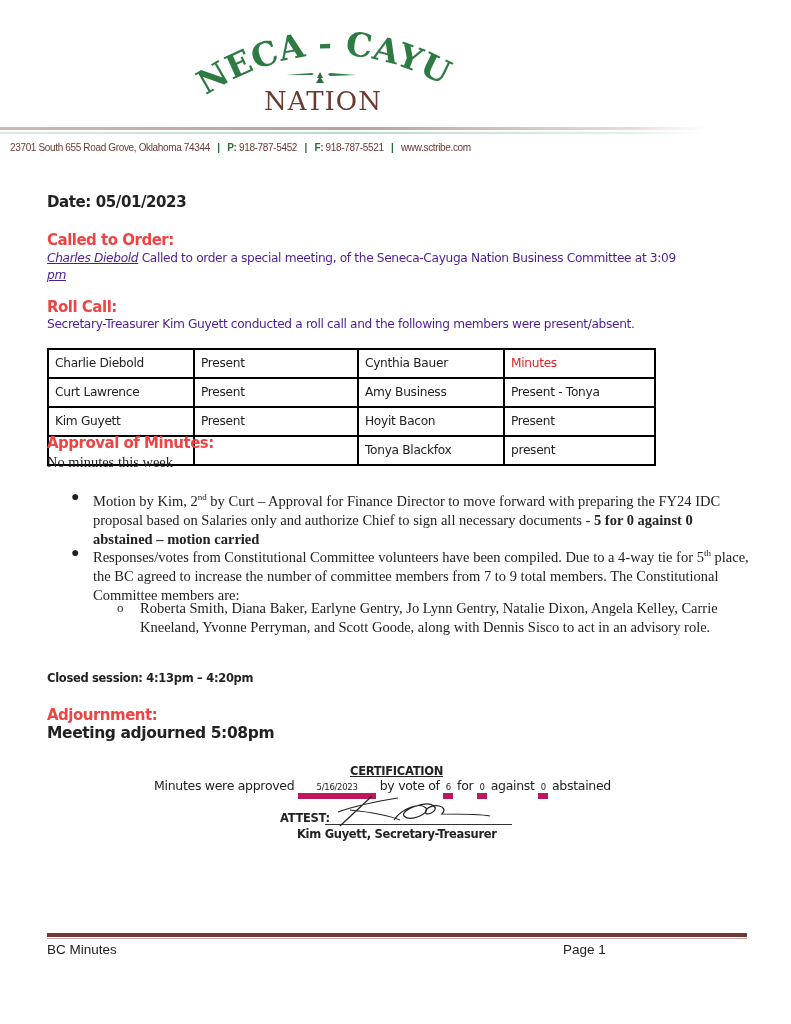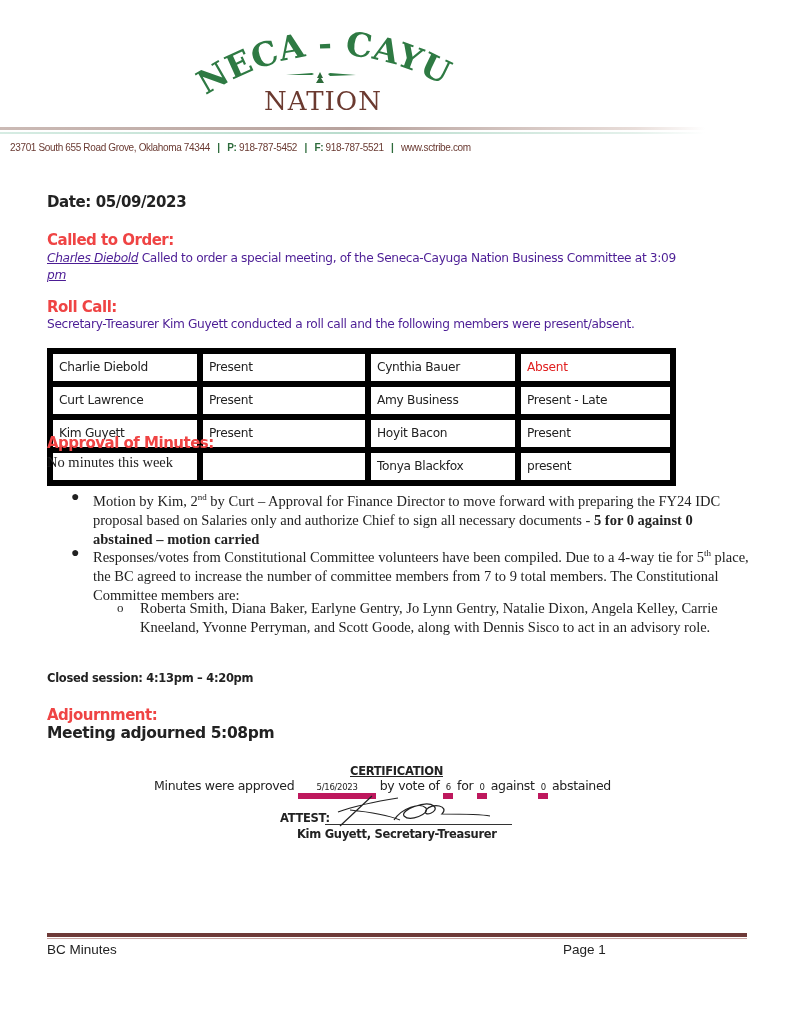--- a/index.html
+++ b/index.html
@@ -12,21 +12,21 @@
   .hl1 { left:0; top:127px; width:705px; height:3px; background:linear-gradient(90deg,#cbbab5 0%,#b7a29d 50%,#e8ddd9 90%,#fff 100%); }
   .hl2 { left:0; top:132px; width:705px; height:2px; background:linear-gradient(90deg,#d6ece3 0%,#b9dccd 50%,#e4f1eb 90%,#fff 100%); }
   .addr { left:10px; top:142px; font-family:"Liberation Sans", sans-serif; font-size:10px; color:#6a3a32; letter-spacing:-0.35px; white-space:nowrap; }
   .addr .lbl { color:#2d6b3b; font-weight:bold; }
   .addr .sep { color:#2d6b3b; font-weight:bold; margin:0 5px; }
   .h-date { left:47px; top:193px; font-size:15px; font-weight:bold; letter-spacing:-0.4px; }
   .h-sec { font-size:15px; font-weight:bold; letter-spacing:-0.5px; color:#ef4444; }
   .txt { font-size:12.2px; letter-spacing:-0.35px; color:#4c1d95; line-height:17px; }
   .u-i { font-style:italic; text-decoration:underline; }
   table.roll { left:47px; top:348px; border-collapse:collapse; font-size:12.2px; letter-spacing:-0.3px; }
-  table.roll td { border:6px solid #000000; padding:6px 6px; height:15px; line-height:15px; }
+  table.roll td { border:2px solid #000000; padding:6px 6px; height:15px; line-height:15px; }
   .c1 { width:132px; } .c2 { width:150px; } .c3 { width:132px; } .c4 { width:137px; }
   .absent { color:#e02020; }
   .bul { font-family:"Liberation Serif", serif; font-size:14.5px; line-height:19px; color:#222; }
   .bul .dot { position:absolute; left:-22px; top:-1px; font-size:14px; }
   .small-bold { font-size:11.5px; font-weight:bold; letter-spacing:-0.3px; }
   .cert { font-size:12.5px; letter-spacing:-0.3px; }
   .blank { display:inline-block; border-bottom:6px solid #be185d; text-align:center; font-size:8.5px; vertical-align:baseline; line-height:11px; }
   .footer-rule1 { left:47px; top:933px; width:700px; height:4px; background:#6e3a38; }
   .footer-rule2 { left:47px; top:938px; width:700px; height:1px; background:#c9a5a3; }
   .footer-txt { top:942px; font-family:Liberation Sans, sans-serif; font-size:13.5px; color:#222; }
@@ -58,44 +58,44 @@
   <span class="sep">|</span>
   <span class="lbl">P:</span>
   <span>918-787-5452</span>
   <span class="sep">|</span>
   <span class="lbl">F:</span>
   <span>918-787-5521</span>
   <span class="sep">|</span>
   <span>www.sctribe.com</span>
 </div>
 
-<div class="abs h-date">Date: 05/09/2023</div>
+<div class="abs h-date">Date: 05/01/2023</div>
 
 <div class="abs h-sec" style="left:47px;top:231px;">Called to Order:</div>
 <div class="abs txt" style="left:47px;top:250px;width:700px;">
   <span class="u-i">Charles Diebold</span><span> Called to order a special meeting, of the Seneca-Cayuga Nation Business Committee at 3:09</span><br>
   <span class="u-i">pm</span>
 </div>
 
 <div class="abs h-sec" style="left:47px;top:298px;">Roll Call:</div>
 <div class="abs txt" style="left:47px;top:316px;">Secretary-Treasurer Kim Guyett conducted a roll call and the following members were present/absent.</div>
 
 <table class="abs roll">
   <tbody>
       <tr>
     <td class="c1">Charlie Diebold</td>
     <td class="c2">Present</td>
     <td class="c3">Cynthia Bauer</td>
-    <td class="c4 absent">Absent</td>
+    <td class="c4 absent">Minutes</td>
   </tr>
   <tr>
     <td>Curt Lawrence</td>
     <td>Present</td>
     <td>Amy Business</td>
-    <td>Present - Late</td>
+    <td>Present - Tonya</td>
   </tr>
   <tr>
     <td>Kim Guyett</td>
     <td>Present</td>
     <td>Hoyit Bacon</td>
     <td>Present</td>
   </tr>
   <tr>
     <td></td>
     <td></td>

